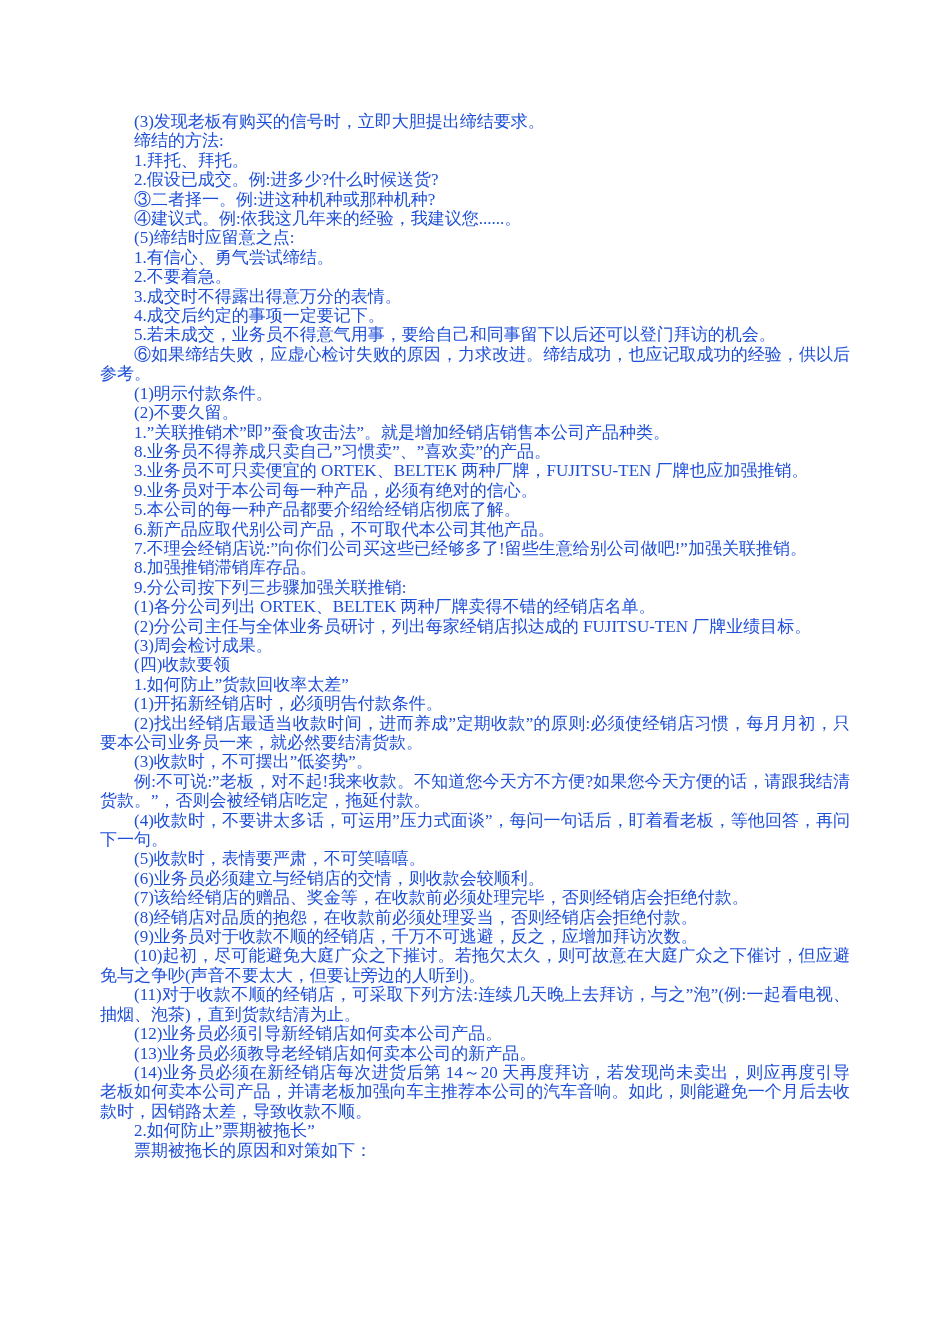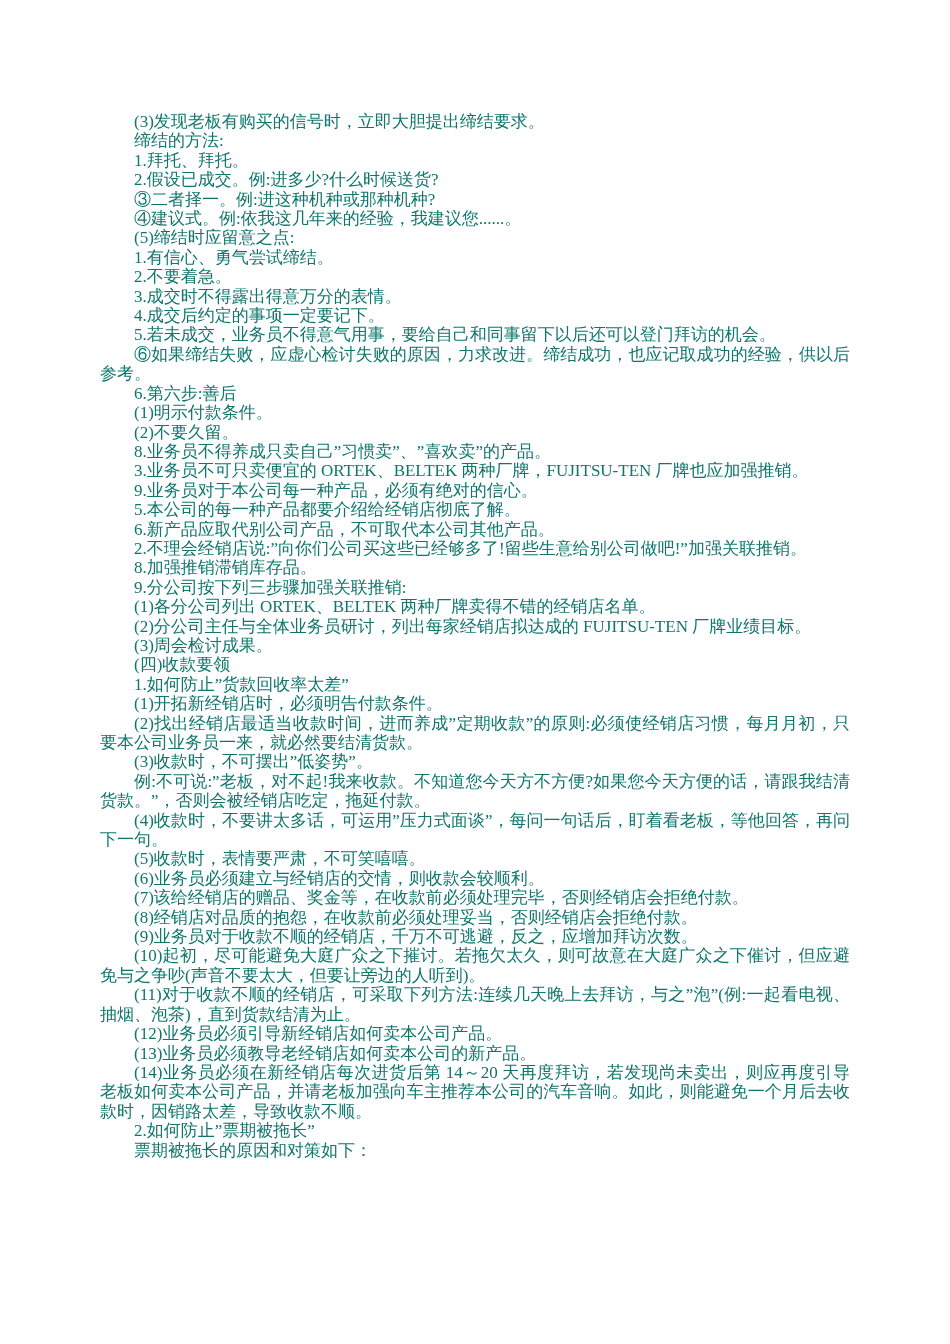--- a/index.html
+++ b/index.html
@@ -28,43 +28,43 @@
     margin: 0;
     padding: 0;
     text-indent: 2em;
     word-break: break-all;
   }
 </style>
 </head>
 <body>
 
 <div class="page" style="background: rgb(255, 255, 255);">
-  <div class="text-block" style="color: #0f766e;">
+  <div class="text-block" style="color: #1d4ed8;">
       <p class="para">(3)发现老板有购买的信号时，立即大胆提出缔结要求。</p>
       <p class="para">缔结的方法:</p>
       <p class="para">1.拜托、拜托。</p>
       <p class="para">2.假设已成交。例:进多少?什么时候送货?</p>
       <p class="para">③二者择一。例:进这种机种或那种机种?</p>
       <p class="para">④建议式。例:依我这几年来的经验，我建议您......。</p>
       <p class="para">(5)缔结时应留意之点:</p>
       <p class="para">1.有信心、勇气尝试缔结。</p>
       <p class="para">2.不要着急。</p>
       <p class="para">3.成交时不得露出得意万分的表情。</p>
       <p class="para">4.成交后约定的事项一定要记下。</p>
       <p class="para">5.若未成交，业务员不得意气用事，要给自己和同事留下以后还可以登门拜访的机会。</p>
       <p class="para">⑥如果缔结失败，应虚心检讨失败的原因，力求改进。缔结成功，也应记取成功的经验，供以后参考。</p>
-      <p class="para">6.第六步:善后</p>
       <p class="para">(1)明示付款条件。</p>
       <p class="para">(2)不要久留。</p>
+      <p class="para">1.”关联推销术”即”蚕食攻击法”。就是增加经销店销售本公司产品种类。</p>
       <p class="para">8.业务员不得养成只卖自己”习惯卖”、”喜欢卖”的产品。</p>
       <p class="para">3.业务员不可只卖便宜的 ORTEK、BELTEK 两种厂牌，FUJITSU-TEN 厂牌也应加强推销。</p>
       <p class="para">9.业务员对于本公司每一种产品，必须有绝对的信心。</p>
       <p class="para">5.本公司的每一种产品都要介绍给经销店彻底了解。</p>
       <p class="para">6.新产品应取代别公司产品，不可取代本公司其他产品。</p>
-      <p class="para">2.不理会经销店说:”向你们公司买这些已经够多了!留些生意给别公司做吧!”加强关联推销。</p>
+      <p class="para">7.不理会经销店说:”向你们公司买这些已经够多了!留些生意给别公司做吧!”加强关联推销。</p>
       <p class="para">8.加强推销滞销库存品。</p>
       <p class="para">9.分公司按下列三步骤加强关联推销:</p>
       <p class="para">(1)各分公司列出 ORTEK、BELTEK 两种厂牌卖得不错的经销店名单。</p>
       <p class="para">(2)分公司主任与全体业务员研讨，列出每家经销店拟达成的 FUJITSU-TEN 厂牌业绩目标。</p>
       <p class="para">(3)周会检讨成果。</p>
       <p class="para">(四)收款要领</p>
       <p class="para">1.如何防止”货款回收率太差”</p>
       <p class="para">(1)开拓新经销店时，必须明告付款条件。</p>
       <p class="para">(2)找出经销店最适当收款时间，进而养成”定期收款”的原则:必须使经销店习惯，每月月初，只要本公司业务员一来，就必然要结清货款。</p>
       <p class="para">(3)收款时，不可摆出”低姿势”。</p>

